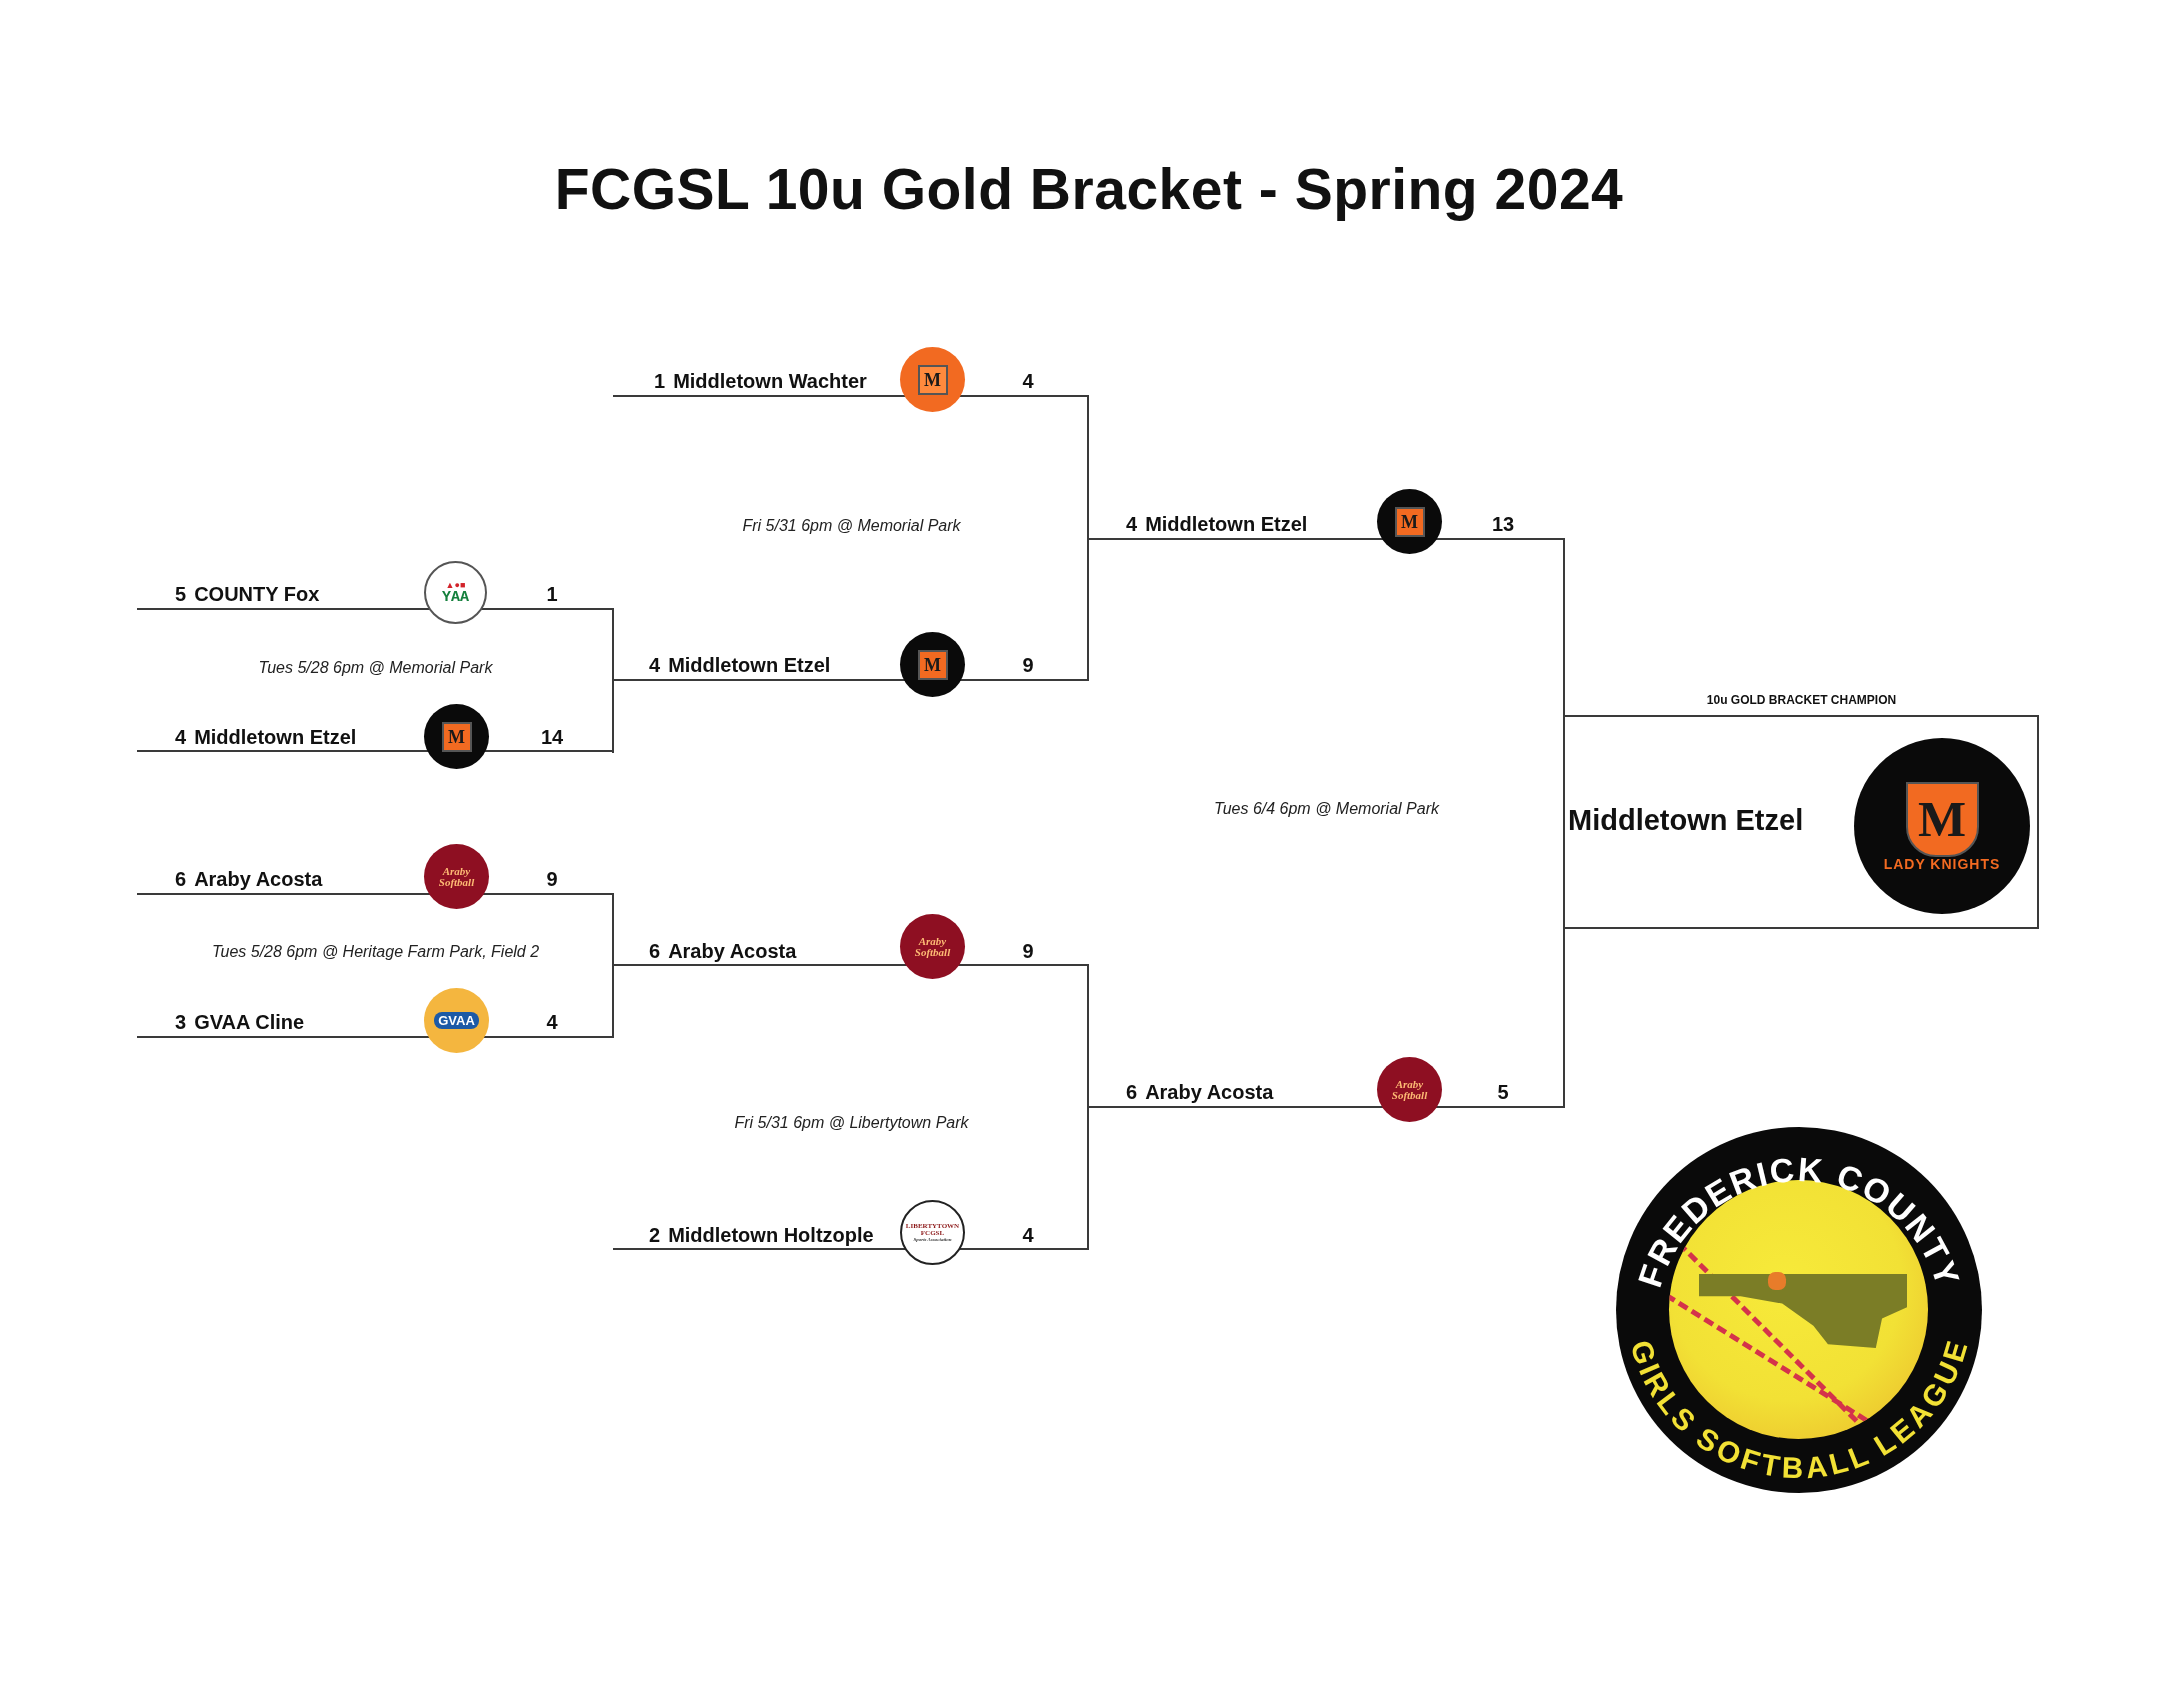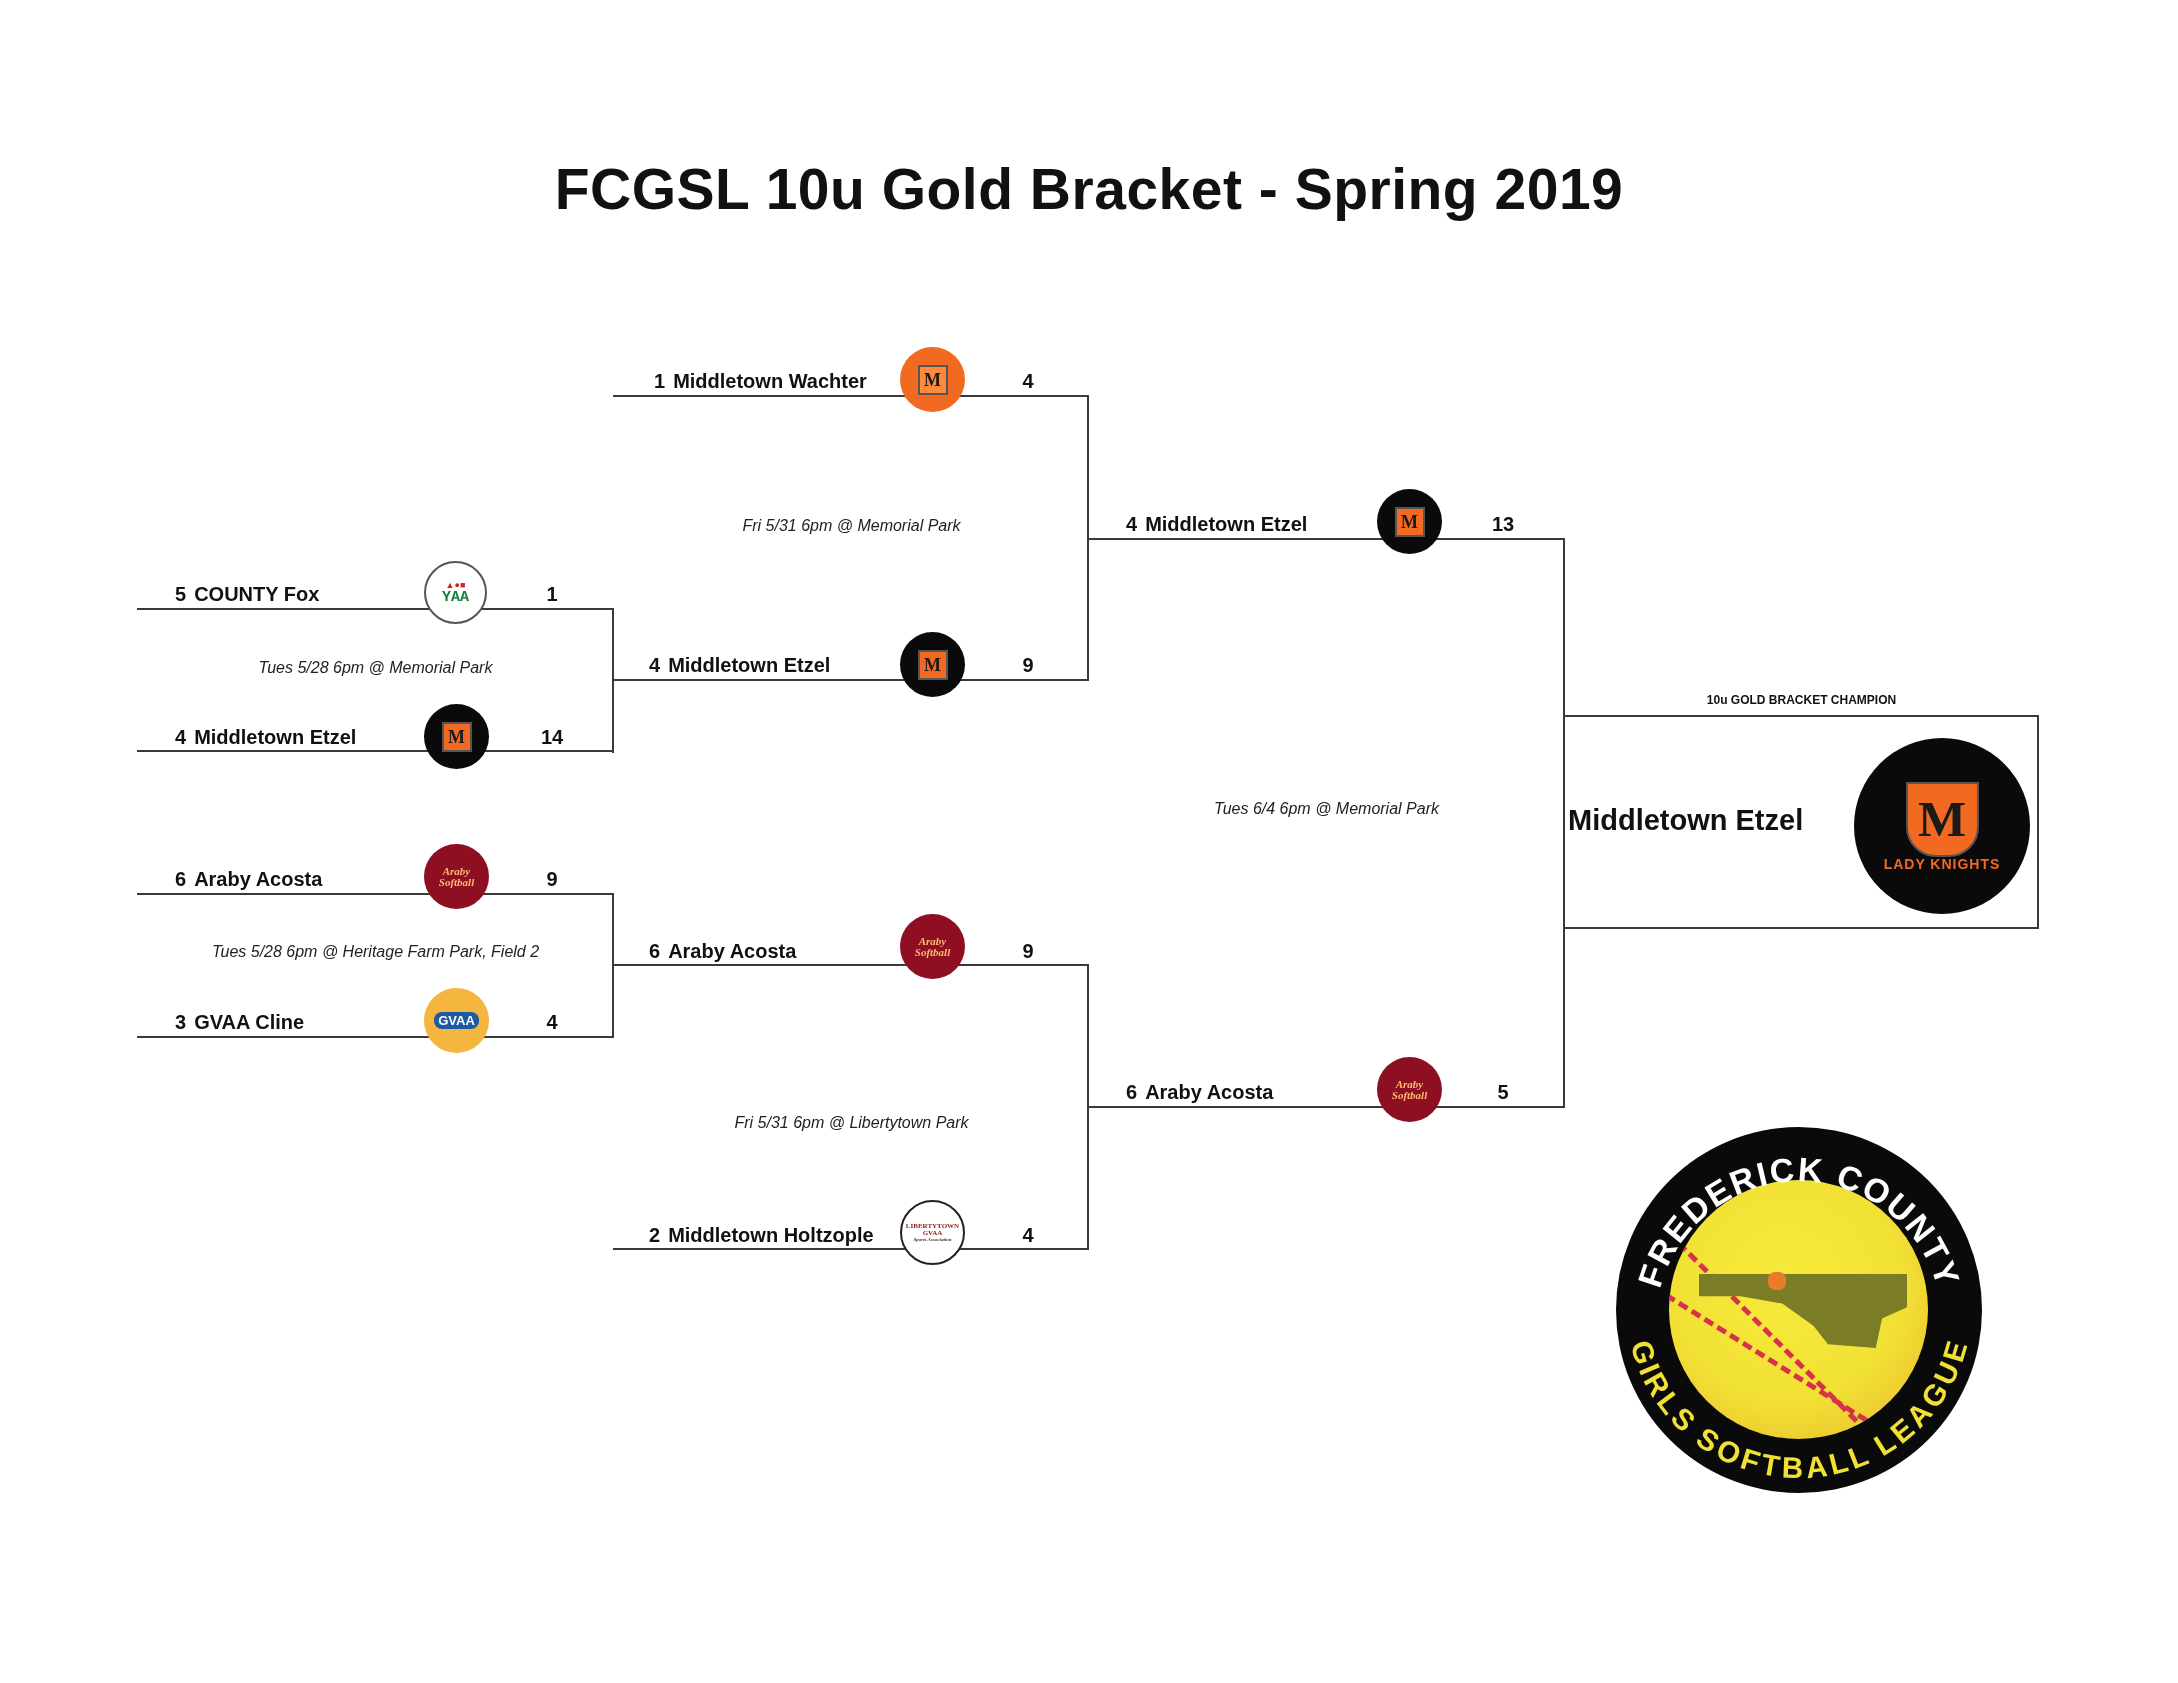--- a/index.html
+++ b/index.html
@@ -37,21 +37,21 @@
                  background:radial-gradient(circle at 45% 40%, #f7ea3a 0%, #f2e135 55%, #e9b52a 100%); overflow:hidden; }
   .seam { position:absolute; border-top:5px dashed #d4334b; width:297px; }
   .md-map { position:absolute; left:30px; top:94px; width:208px; height:74px; background:#7b7d26;
             clip-path: polygon(0 0, 100% 0, 100% 45%, 88% 60%, 85% 100%, 62% 95%, 55% 70%, 40% 40%, 20% 30%, 0 30%); }
   .md-fred { position:absolute; left:99px; top:92px; width:18px; height:18px; background:#e87c2a; border-radius:40%; }
   .arc-text { position:absolute; left:0; top:0; width:366px; height:366px; }
 </style>
 </head>
 <body>
 
-<div class="title">FCGSL 10u Gold Bracket - Spring 2019</div>
+<div class="title">FCGSL 10u Gold Bracket - Spring 2024</div>
 
 <div class="hline" style="left:137px;top:608px;width:477px;"></div>
 <div class="hline" style="left:137px;top:750px;width:477px;"></div>
 <div class="vline" style="left:612px;top:608px;height:145px;"></div>
 <div class="hline" style="left:137px;top:893px;width:477px;"></div>
 <div class="hline" style="left:137px;top:1036px;width:477px;"></div>
 <div class="vline" style="left:612px;top:893px;height:145px;"></div>
 
 <div class="hline" style="left:613px;top:395px;width:476px;"></div>
 <div class="hline" style="left:613px;top:679px;width:476px;"></div>
@@ -122,21 +122,21 @@
 <div class="logo araby" style="left:900px;top:914px;width:65px;height:65px;">
   <span style="font-size:11px;">Araby Softball</span>
 </div>
 <div class="score" style="left:1008px;top:940px;">9</div>
 <div class="note" style="left:613px;width:477px;top:1114px;">Fri 5/31 6pm @ Libertytown Park</div>
 
 <div class="team" style="left:649px;top:1224px;">
   <span class="seed">2</span><span>Middletown Holtzople</span>
 </div>
 <div class="logo liberty" style="left:900px;top:1200px;width:65px;height:65px;">
-  <span style="font-size:7px;font-weight:bold;">LIBERTYTOWN GVAA</span>
+  <span style="font-size:7px;font-weight:bold;">LIBERTYTOWN FCGSL</span>
   <span style="font-size:5px;color:#333;font-style:italic;">Sports Association</span>
 </div>
 <div class="score" style="left:1008px;top:1224px;">4</div>
 
 <div class="team" style="left:1126px;top:513px;">
   <span class="seed">4</span><span>Middletown Etzel</span>
 </div>
 <div class="logo knights" style="left:1377px;top:489px;width:65px;height:65px;">
   <div class="shield" style="width:26px;height:26px;font-size:18px;">M</div>
 </div>

